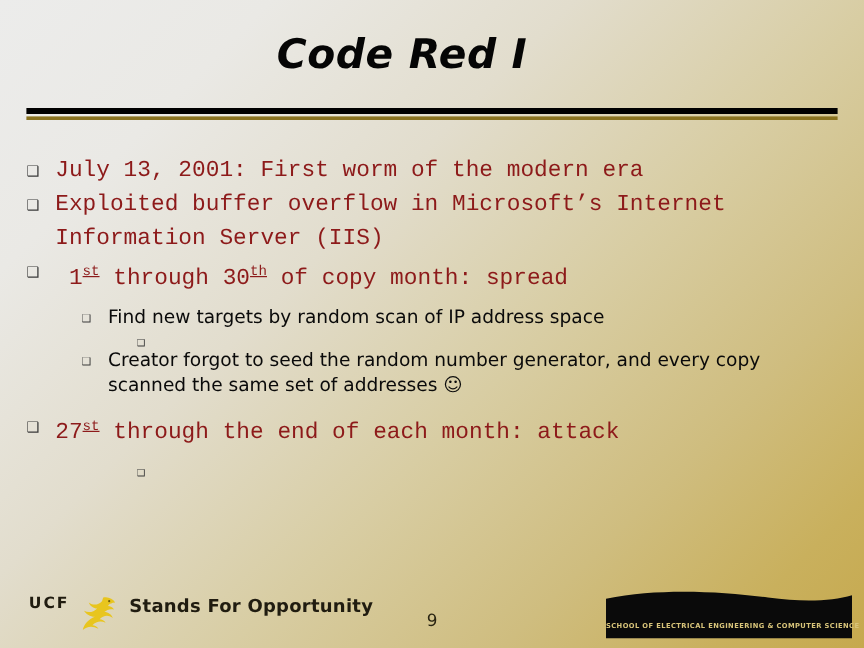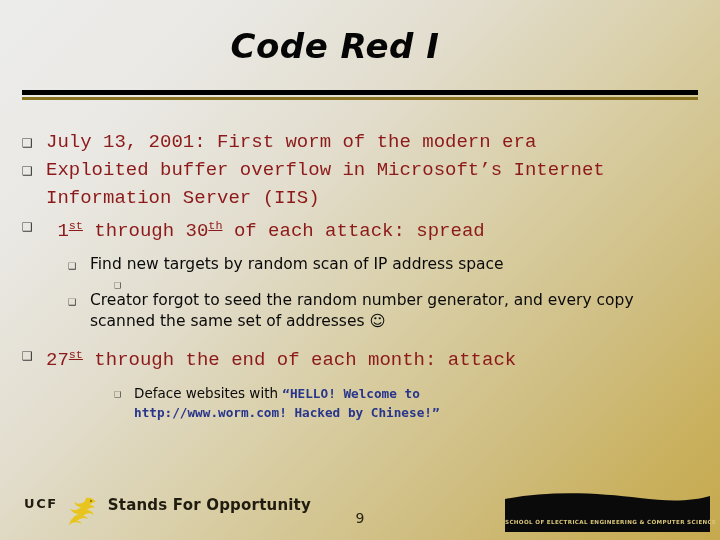--- a/index.html
+++ b/index.html
@@ -233,21 +233,21 @@
       <span class="text">July 13, 2001: First worm of the modern era</span>
     </div>
 
     <div class="bullet-row lvl1">
       <span class="marker">❑</span>
       <span class="text">Exploited buffer overflow in Microsoft’s Internet Information Server (IIS)</span>
     </div>
 
     <div class="bullet-row lvl1">
       <span class="marker">❑</span>
-      <span class="text">&nbsp;<span>1</span><sup>st</sup><span> through 30</span><sup>th</sup><span> of each attack: spread</span></span>
+      <span class="text">&nbsp;<span>1</span><sup>st</sup><span> through 30</span><sup>th</sup><span> of copy month: spread</span></span>
     </div>
 
     <div class="gapper"></div>
 
     <div class="bullet-row lvl2">
       <span class="marker">❑</span>
       <span class="text">Find new targets by random scan of IP address space</span>
     </div>
 
     <div class="bullet-row lvl3">
@@ -263,21 +263,20 @@
 
     <div class="bullet-row lvl1">
       <span class="marker">❑</span>
       <span class="text"><span>27</span><sup>st</sup><span> through the end of each month: attack</span></span>
     </div>
 
     <div class="gapper"></div>
 
     <div class="bullet-row lvl3">
       <span class="marker">❑</span>
-      <span class="text"><span>Deface websites with </span><span class="mono-blue">“</span><span class="mono-blue">HELLO! Welcome to</span><br><span class="mono-blue">http://www.worm.com! Hacked by Chinese!</span><span class="mono-blue">”</span></span>
     </div>
 
   </div>
 
   <div id="footer-left">
     <span id="ucf-word">UCF</span>
     <span id="pegasus">
       <svg width="34" height="30" viewBox="0 0 34 30" xmlns="http://www.w3.org/2000/svg">
         <g fill="#e8c51e">
           <path d="M20 2 C24 1 28 3 30 6 C27 6 25 7 24 9 C26 9 28 10 29 12 C26 11 23 12 21 14

